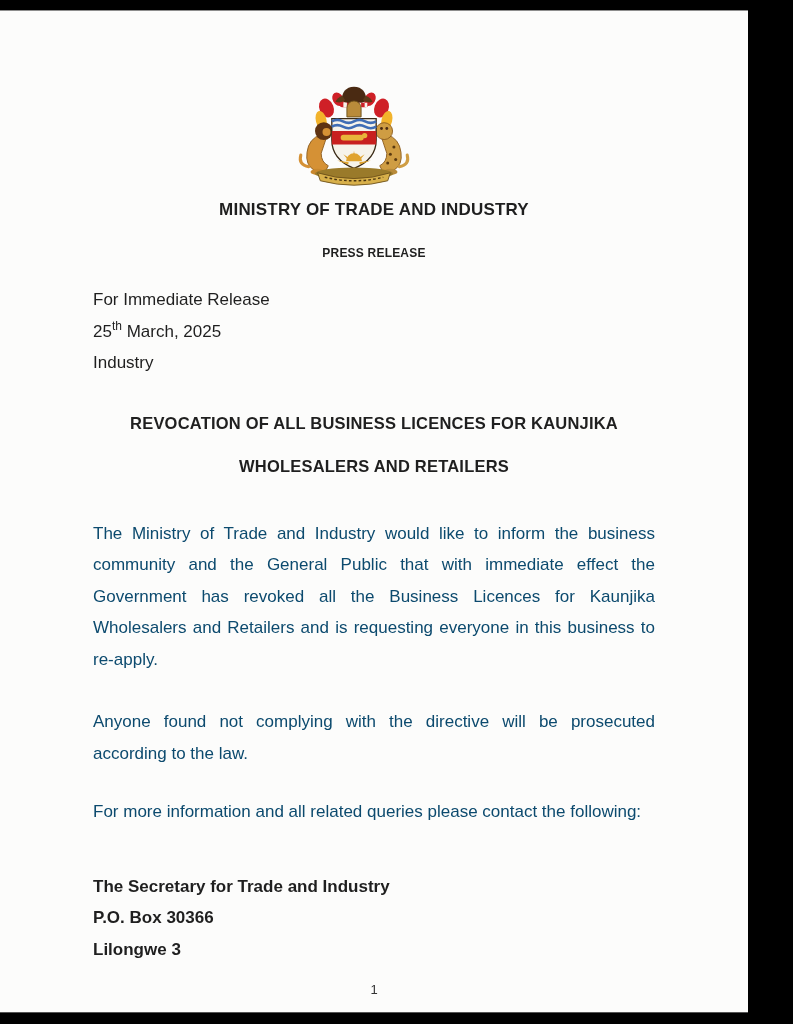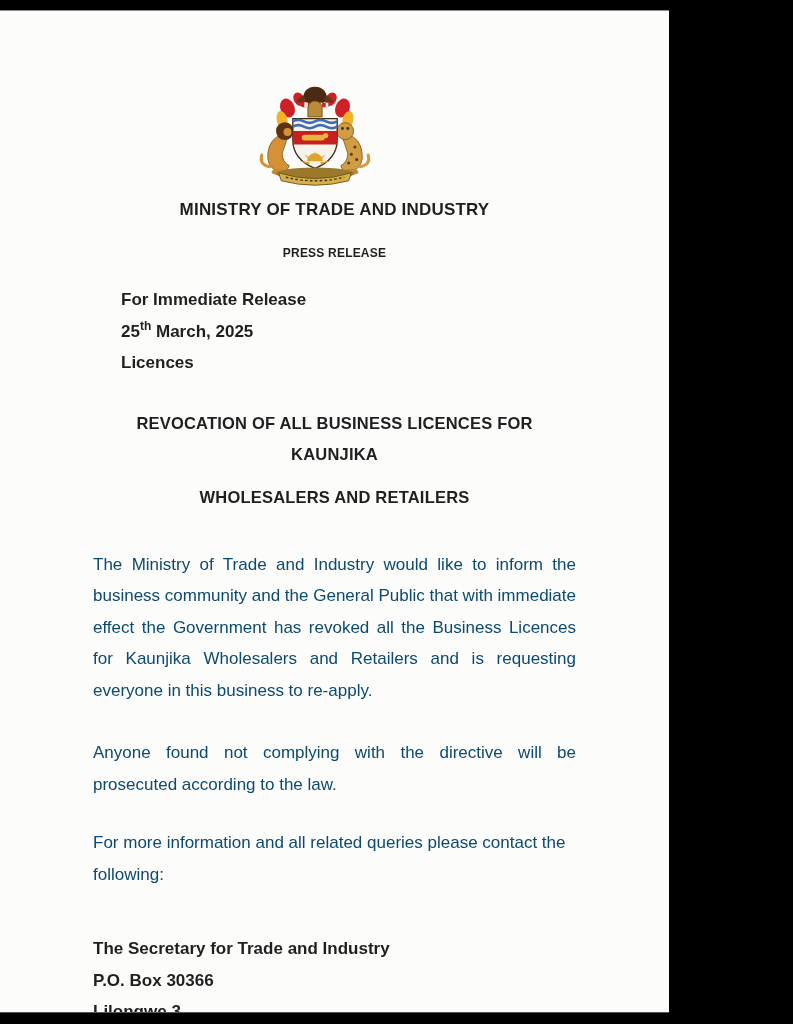--- a/index.html
+++ b/index.html
@@ -1,18 +1,18 @@
 <!DOCTYPE html>
 <html><head>
 <meta charset="utf-8">
 <style>
   html, body { margin: 0; padding: 0; background: #000; }
   .frame {
     position: relative;
-    width: 669px; height: 1024px;
+    width: 748px; height: 1024px;
     background: #000;
     overflow: hidden;
     font-family: "Liberation Sans", sans-serif;
   }
   .letterbox { position: absolute; left: 0; right: 0; background: #000; z-index: 3; }
   .letterbox.top { top: 0; height: 10px; border-bottom: 1px solid #8d8d8d; }
   .letterbox.bottom { bottom: 0; height: 11px; border-top: 1px solid #555; }
   .page {
     position: absolute; top: 10px; bottom: 11px; left: 0; right: 0;
     background: #fcfcfb;
@@ -34,21 +34,21 @@
     letter-spacing: 0.2px;
   }
   .press-release-heading {
     margin: 23px 0 0 0;
     font-size: 12px; font-weight: bold;
     text-align: center; line-height: 20px;
     letter-spacing: 0.2px;
   }
   .release-block {
     margin-top: 21px;
-    font-size: 17px; font-weight: bold; line-height: 31.5px; margin-left: 28px;
+    font-size: 17px; font-weight: normal; line-height: 31.5px;
   }
   .release-block p { margin: 0; }
   .release-block sup { font-size: 12px; vertical-align: super; line-height: 0; }
 
   .subject-block {
     margin-top: 29px;
     font-size: 16.5px; font-weight: bold;
     text-align: center; line-height: 31px;
     letter-spacing: 0.2px;
   }
@@ -137,21 +137,21 @@
         </svg>
       </div>
 
       <h1 class="ministry-heading">MINISTRY OF TRADE AND INDUSTRY</h1>
 
       <h2 class="press-release-heading">PRESS RELEASE</h2>
 
       <div class="release-block">
         <p>For Immediate Release</p>
         <p><span>25</span><sup>th</sup><span> March, 2025</span></p>
-        <p>Licences</p>
+        <p>Industry</p>
       </div>
 
       <div class="subject-block">
         <p>REVOCATION OF ALL BUSINESS LICENCES FOR KAUNJIKA</p>
         <p>WHOLESALERS AND RETAILERS</p>
       </div>
 
       <p class="body-par justified par-1">The Ministry of Trade and Industry would like to inform the business community and the General Public that with immediate effect the Government has revoked all the Business Licences for Kaunjika Wholesalers and Retailers and is requesting everyone in this business to re-apply.</p>
 
       <p class="body-par justified par-2">Anyone found not complying with the directive will be prosecuted according to the law.</p>

